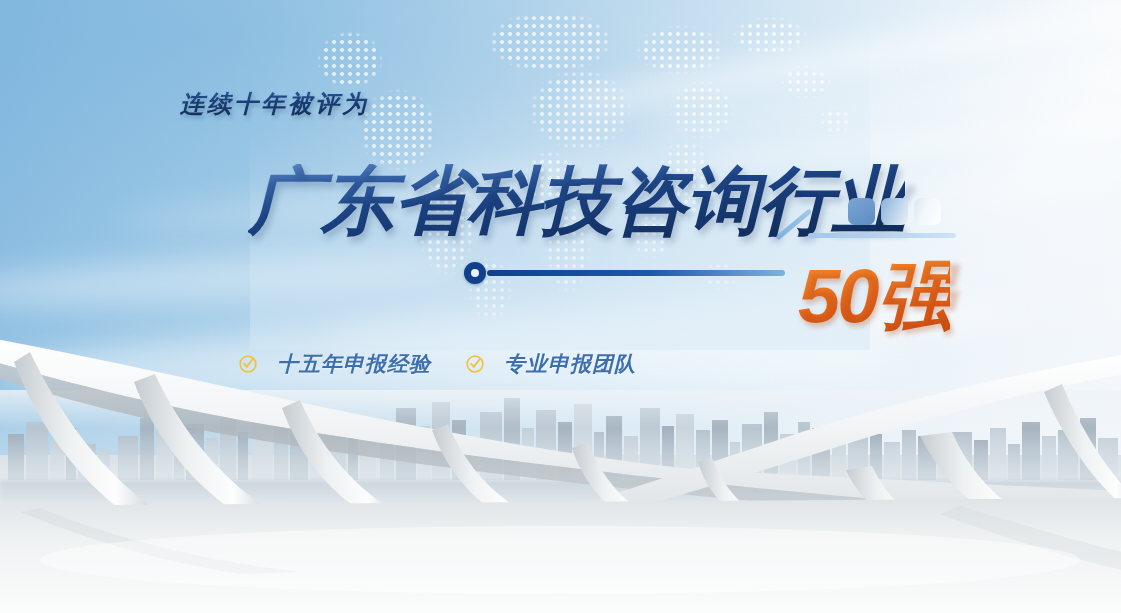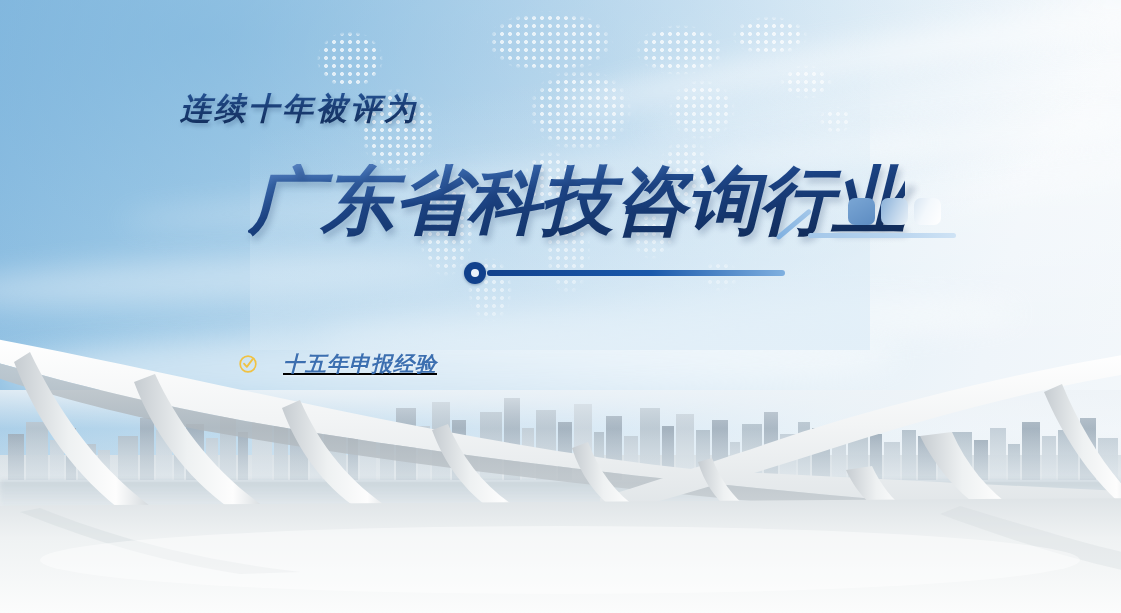--- a/index.html
+++ b/index.html
@@ -134,21 +134,21 @@
   
   .arch-wrap { position:absolute; inset:0; pointer-events:none; }
   .floor {
     position:absolute; left:0; right:0; top:512px; bottom:0;
     background:linear-gradient(180deg,#e3e8eb 0%, #eef1f3 22%, #f5f7f8 60%, #fafbfb 100%);
   }
 
   
   .eyebrow {
     position:absolute; left:180px; top:88px;
-    font-size:31px; font-weight:bold; font-style:italic;
+    font-size:24px; font-weight:bold; font-style:italic;
     letter-spacing:3px;
     color:#1b3f79;
     background:linear-gradient(180deg,#2a5b9e 0%, #1b3f79 48%, #122c57 100%);
     -webkit-background-clip:text; background-clip:text;
     -webkit-text-fill-color:transparent;
     text-shadow:2px 3px 4px rgba(20,50,95,.28);
     white-space:nowrap;
   }
   .headline {
     position:absolute; left:248px; top:164px;
@@ -217,21 +217,21 @@
     color:#ef7a22;
     text-shadow:2px 4px 5px rgba(180,70,16,.30);
   }
 
   
   .features {
     position:absolute; left:238px; top:350px;
     display:flex; align-items:center;
     gap:34px;
   }
-  .feature { display:flex; align-items:center; gap:25px;text-decoration:underline; }
+  .feature { display:flex; align-items:center; gap:19px; }
   .chk { width:20px; height:20px; flex:0 0 auto; display:block; }
   .feature-label {
     font-size:21px; font-weight:bold; font-style:italic;
     color:#3c6fb0;
     letter-spacing:1px;
     white-space:nowrap;
     text-shadow:0 1px 2px rgba(255,255,255,.55);
   }
 </style>
 </head>
@@ -392,29 +392,37 @@
   <div class="line-low"></div>
   <div class="line-diag"></div>
   <div class="line-high"></div>
 
   <div class="squares">
     <div class="sq sq1"></div>
     <div class="sq sq2"></div>
     <div class="sq sq3"></div>
   </div>
 
+  <div class="strong">50强</div>
 
   <div class="features">
 
     <div class="feature">
       <svg class="chk" viewBox="0 0 24 24">
         <circle cx="12" cy="12" r="9.4" fill="none" stroke="#f0c244" stroke-width="2"></circle>
         <path d="M7.2 11.6 L10.6 15.4 L17.6 6.2" fill="none" stroke="#f0c244" stroke-width="2.2" stroke-linecap="round" stroke-linejoin="round"></path>
       </svg>
       <span class="feature-label">十五年申报经验</span>
     </div>
 
+    <div class="feature">
+      <svg class="chk" viewBox="0 0 24 24">
+        <circle cx="12" cy="12" r="9.4" fill="none" stroke="#f0c244" stroke-width="2"></circle>
+        <path d="M7.2 11.6 L10.6 15.4 L17.6 6.2" fill="none" stroke="#f0c244" stroke-width="2.2" stroke-linecap="round" stroke-linejoin="round"></path>
+      </svg>
+      <span class="feature-label">专业申报团队</span>
+    </div>
 
 
 
   </div>
 
 </div>
 
 </body></html>

